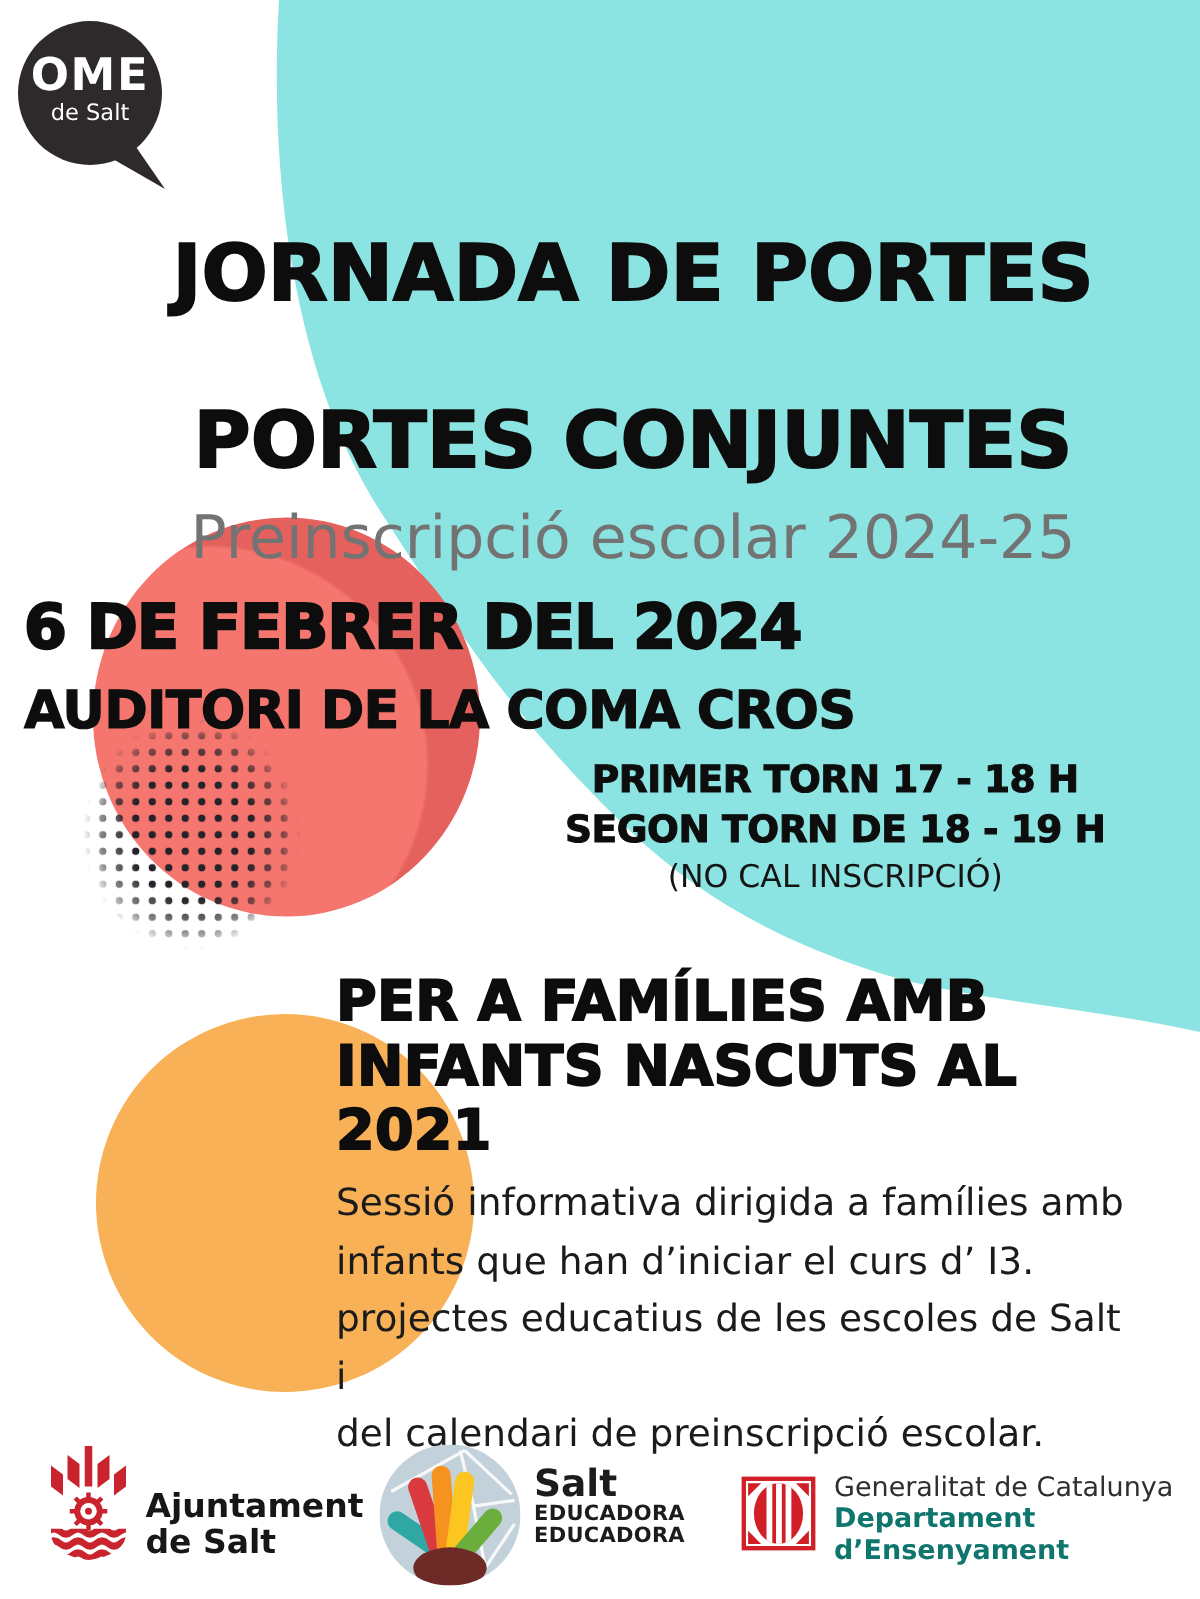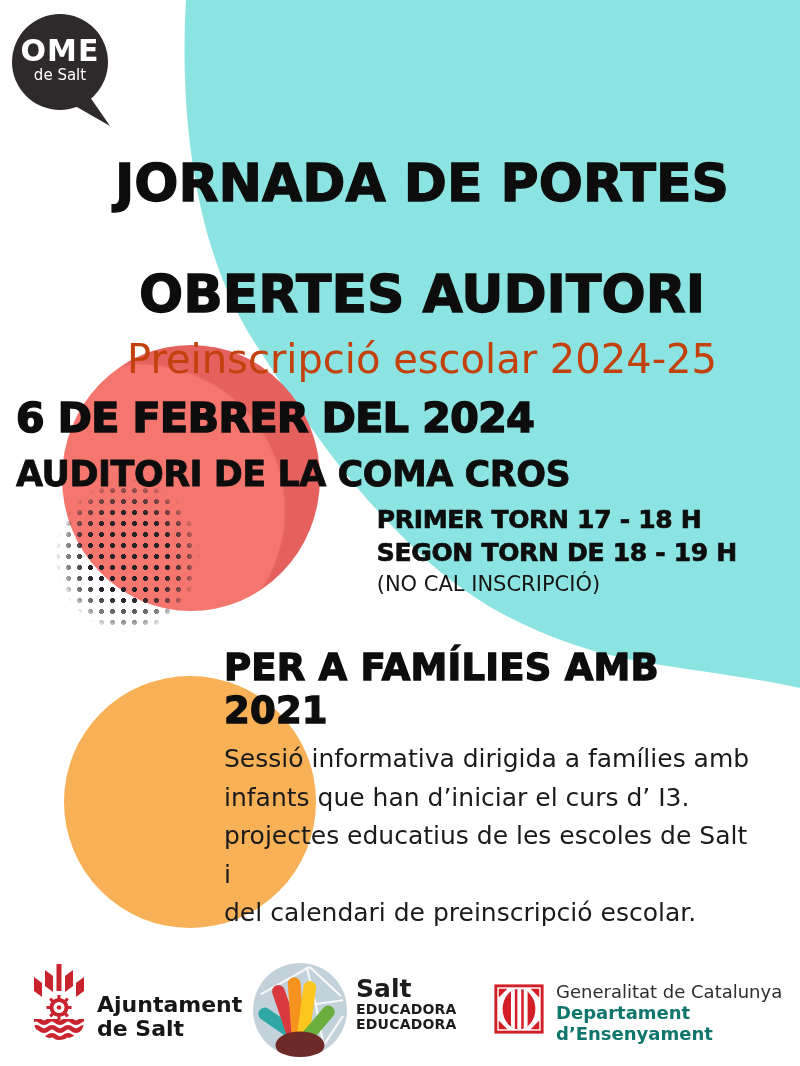--- a/index.html
+++ b/index.html
@@ -33,26 +33,26 @@
   }
   .ome-tail {
     position:absolute; left:54px; top:66px; width:44px; height:46px;
     background:#2e2a2b; clip-path:polygon(28% 0, 100% 100%, 0 45%);
   }
   .ome-title { position:relative; font-size:30px; font-weight:bold; letter-spacing:1px; margin-top:21px; line-height:32px; }
   .ome-sub   { position:relative; font-size:15px; line-height:16px; }
   
   .title-block { position:absolute; left:44px; right:0; top:110px; text-align:center; z-index:4; }
   .title-line  { font-size:52px; font-weight:900; line-height:75px;margin-top:36px; -webkit-text-stroke:1.3px #0d0d0d; }
-  .subtitle    { font-size:40px; font-weight:400; margin-top:4px; color:#c2410c; }
+  .subtitle    { font-size:40px; font-weight:400; margin-top:4px; color:#737373; }
   
   .event-block { position:absolute; left:16px; right:0; top:394px; text-align:left; z-index:4; }
   .event-date  { font-size:41px; font-weight:900; letter-spacing:-0.5px; -webkit-text-stroke:1.7px #0d0d0d; }
   .event-venue { font-size:35px; font-weight:800; margin-top:12px; letter-spacing:-0.5px; -webkit-text-stroke:0.8px #0d0d0d; }
-  .shift-block { position:absolute; right:63px; top:503px; text-align:left; z-index:4; }
+  .shift-block { position:absolute; right:63px; top:503px; text-align:center; z-index:4; }
   .shift-line  { font-size:25px; font-weight:800; line-height:33px; letter-spacing:-0.3px; -webkit-text-stroke:0.7px #0d0d0d; }
   .shift-note  { font-size:21px; font-weight:400; margin-top:3px; color:#141414; }
   
   .audience-block   { position:absolute; left:224px; top:646px; width:530px; z-index:4; }
   .audience-heading { font-size:37px; font-weight:900; line-height:43px; letter-spacing:0.2px; -webkit-text-stroke:1.3px #0c0c0c; }
   .audience-body    { margin-top:8px; font-size:25px; line-height:38.5px; color:#1b1b1b; }
   
   .footer-group { position:absolute; display:flex; z-index:5; }
   .aj-group   { left:30px;  top:962px; }
   .aj-name    { margin-left:9px; padding-top:31px; font-size:22px; font-weight:bold; line-height:24px; color:#171717; }
@@ -80,37 +80,38 @@
   <div class="halftone-dots"></div>
 
   <div class="ome-bubble">
     <div class="ome-tail"></div>
     <div class="ome-title">OME</div>
     <div class="ome-sub">de Salt</div>
   </div>
 
   <div class="title-block">
     <div class="title-line">JORNADA DE PORTES</div>
-    <div class="title-line">OBERTES AUDITORI</div>
+    <div class="title-line">PORTES CONJUNTES</div>
     <div class="subtitle">Preinscripció escolar 2024-25</div>
   </div>
 
   <div class="event-block">
     <div class="event-date">6 DE FEBRER DEL 2024</div>
     <div class="event-venue">AUDITORI DE LA COMA CROS</div>
   </div>
 
   <div class="shift-block">
     <div class="shift-line">PRIMER TORN 17 - 18 H</div>
     <div class="shift-line">SEGON TORN DE 18 - 19 H</div>
     <div class="shift-note">(NO CAL INSCRIPCIÓ)</div>
   </div>
 
   <div class="audience-block">
     <div class="audience-heading">PER A FAMÍLIES AMB</div>
+    <div class="audience-heading">INFANTS NASCUTS AL</div>
     <div class="audience-heading">2021</div>
     <div class="audience-body">
       <div>Sessió informativa dirigida a famílies amb</div>
       <div>infants que han d’iniciar el curs d’ I3.</div>
       <div>projectes educatius de les escoles de Salt i</div>
       <div>del calendari de preinscripció escolar.</div>
     </div>
   </div>
 
   <div class="footer-group aj-group">

